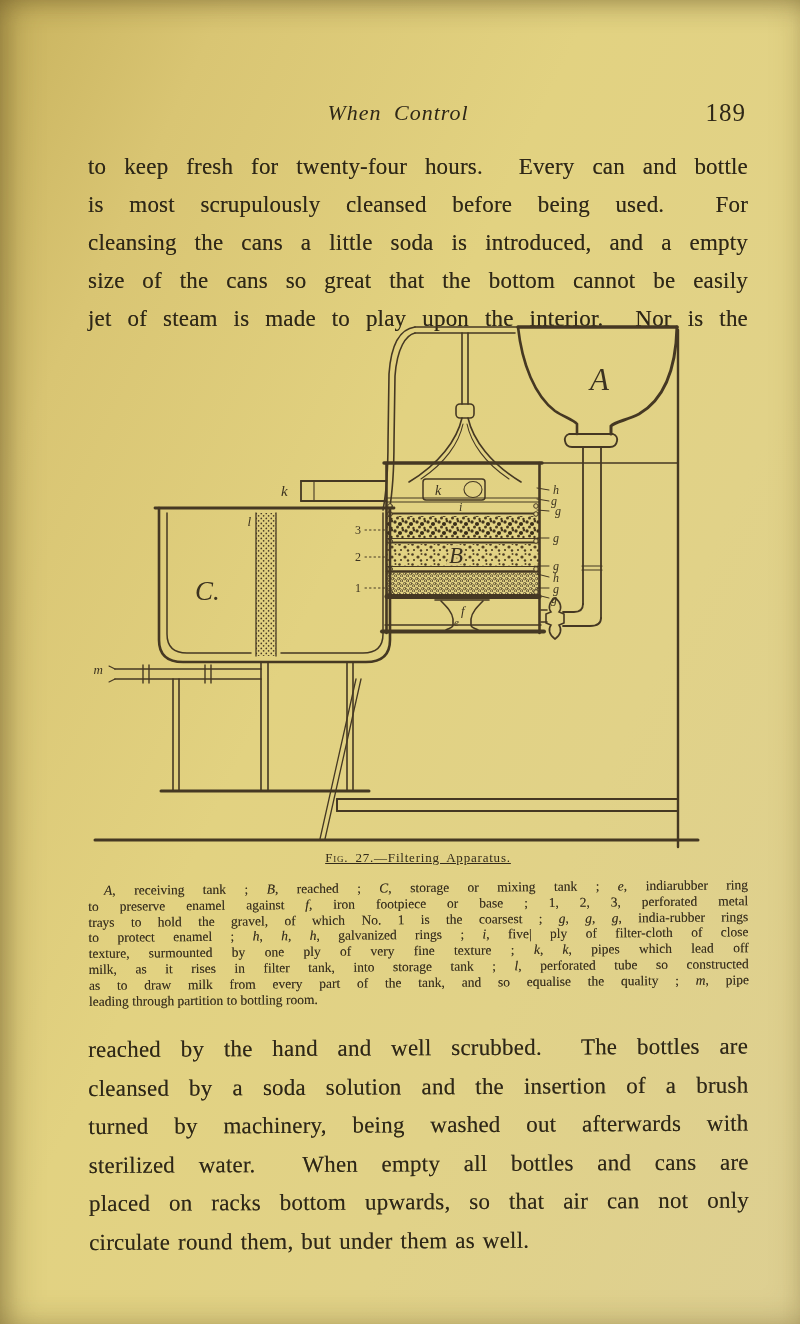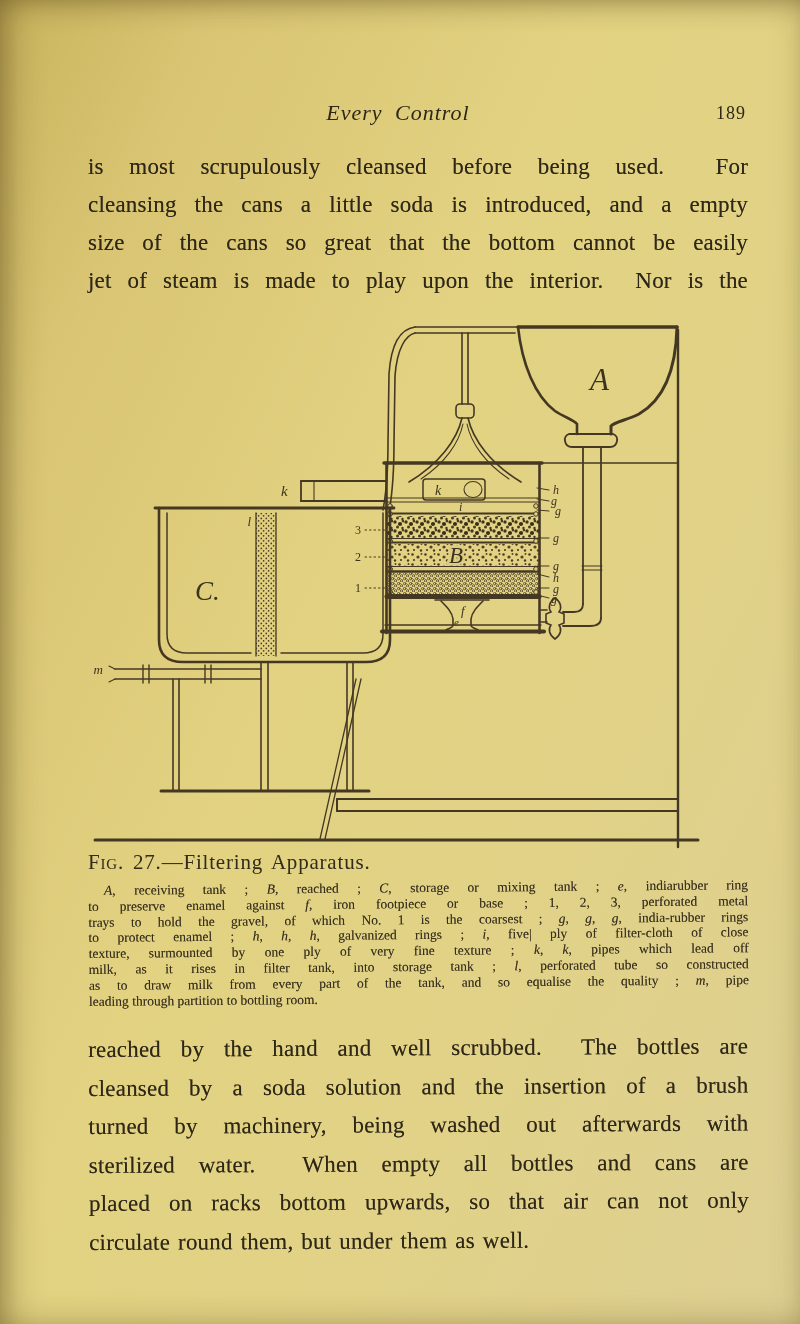--- a/index.html
+++ b/index.html
@@ -6,52 +6,53 @@
   .page{
     position:relative;width:800px;height:1324px;overflow:hidden;
     background:linear-gradient(115deg,#c9b35e 0%,#d9c573 16%,#e2d281 42%,#e1d288 68%,#ddcf92 100%);
     box-shadow:inset 20px 0 34px -14px rgba(90,72,28,.5),
                inset 0 16px 30px -16px rgba(90,72,28,.45),
                inset -8px -10px 34px -12px rgba(120,100,45,.28);
     font-family:"Liberation Serif",serif;color:#2e2717;
   }
   .hdr{position:absolute;top:100px;left:88px;width:660px;height:26px;line-height:26px;font-size:22px;}
   .hdr .title{position:absolute;left:0;right:40px;text-align:center;font-style:italic;letter-spacing:1px;word-spacing:6px;}
-  .hdr .pageno{position:absolute;right:2px;top:0;font-size:18px;letter-spacing:1px;}
+  .hdr .pageno{position:absolute;right:2px;top:0;font-size:25px;letter-spacing:1px;}
   .para{position:absolute;left:88px;width:660px;font-size:23px;line-height:38px;
         letter-spacing:.2px;word-spacing:2px;text-shadow:0 0 .6px rgba(46,39,23,.55);}
   .para .tline{text-align:justify;text-align-last:justify;white-space:normal;}
   .para-top{top:148px;}
   .para-bottom{top:1031px;line-height:38.5px;transform:rotate(-.3deg);transform-origin:left top;}
   .para-bottom .tline:last-child{text-align-last:left;}
   .figwrap{position:absolute;left:85px;top:322px;width:680px;height:527px;}
-  .caption{position:absolute;top:850px;left:88px;width:660px;text-align:left;font-size:21px;
-           letter-spacing:.8px;word-spacing:3px;color:#332b1a;}
+  .caption{position:absolute;top:850px;left:88px;width:660px;text-align:center;font-size:13px;
+           letter-spacing:.8px;word-spacing:3px;color:#332b1a;text-decoration:underline;}
   .caption .sc{font-variant:small-caps;}
   .legend{position:absolute;top:883px;left:88px;width:660px;font-size:13.5px;line-height:15.8px;
           color:#382f1e;transform:rotate(-.5deg);transform-origin:left top;
           text-shadow:0 0 .4px rgba(46,39,23,.5);}
   .legend .lline{text-align:justify;text-align-last:justify;}
   .legend .lline:first-child{text-indent:16px;}
   .legend .lline:last-child{text-align-last:left;}
   .it{font-style:italic;}
   svg text{font-family:"Liberation Serif",serif;fill:#3c3320;}
   .lbl{font-style:italic;}
 </style>
 </head>
 <body>
 
 <div class="page">
 
   <div class="hdr">
-    <span class="title">Every Control</span>
+    <span class="title">When Control</span>
     <span class="pageno">189</span>
   </div>
 
   <div class="para para-top">
+      <div class="tline">to keep fresh for twenty-four hours.&nbsp; Every can and bottle</div>
       <div class="tline">is most scrupulously cleansed before being used.&nbsp; For</div>
       <div class="tline">cleansing the cans a little soda is introduced, and a empty</div>
       <div class="tline">size of the cans so great that the bottom cannot be easily</div>
       <div class="tline">jet of steam is made to play upon the interior.&nbsp; Nor is the</div>
     </div>
 
   <div class="figwrap">
     <svg width="680" height="527" viewBox="0 0 680 527" fill="none" stroke="#453823" stroke-width="2" stroke-linecap="round">
       <defs>
         <pattern id="coarse" width="11" height="9" patternUnits="userSpaceOnUse">

